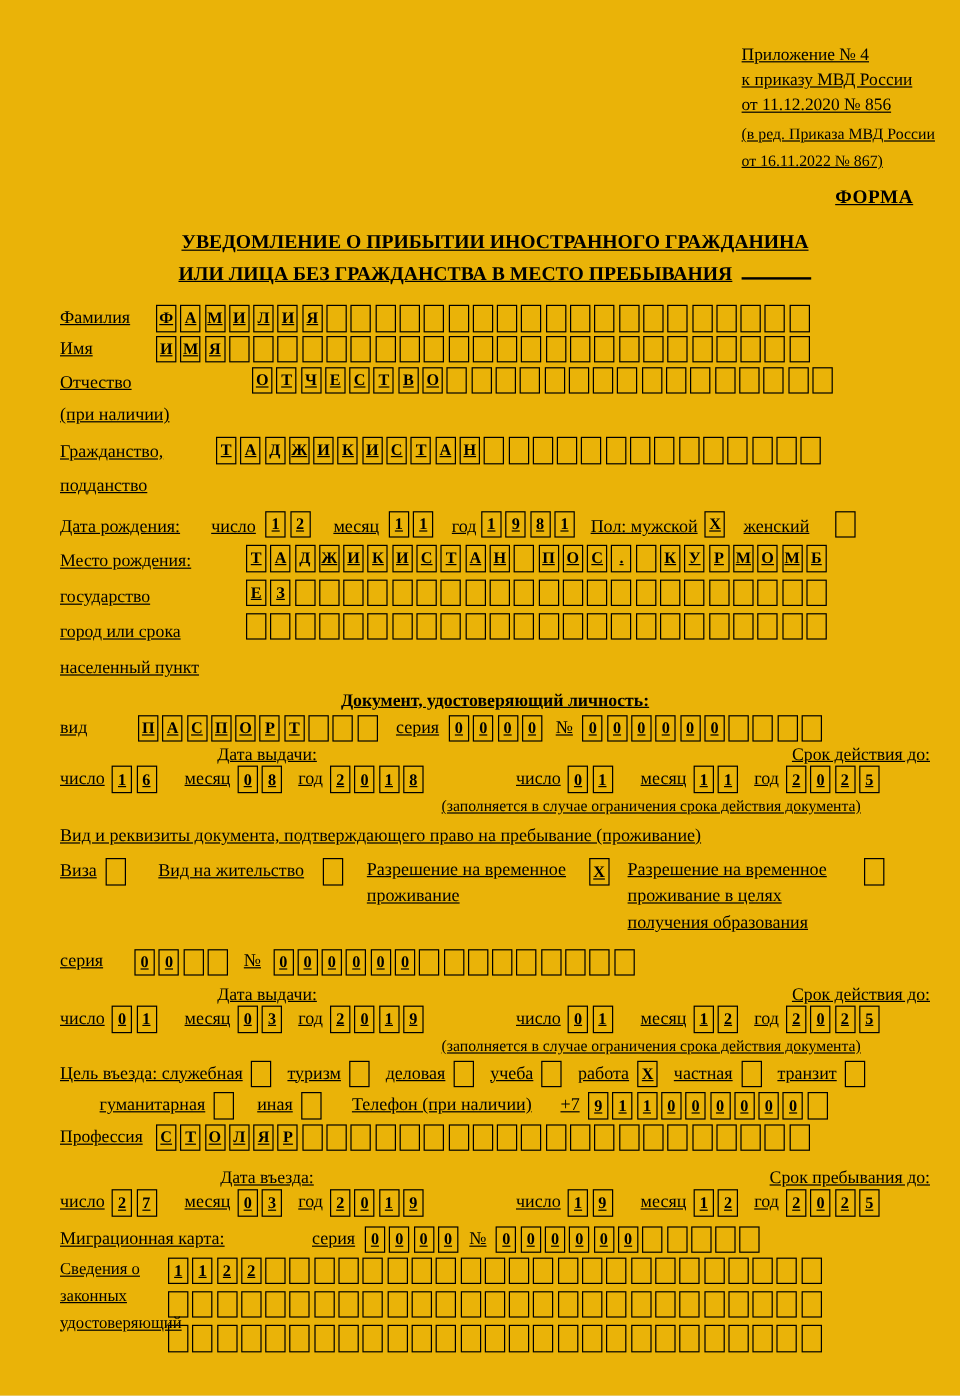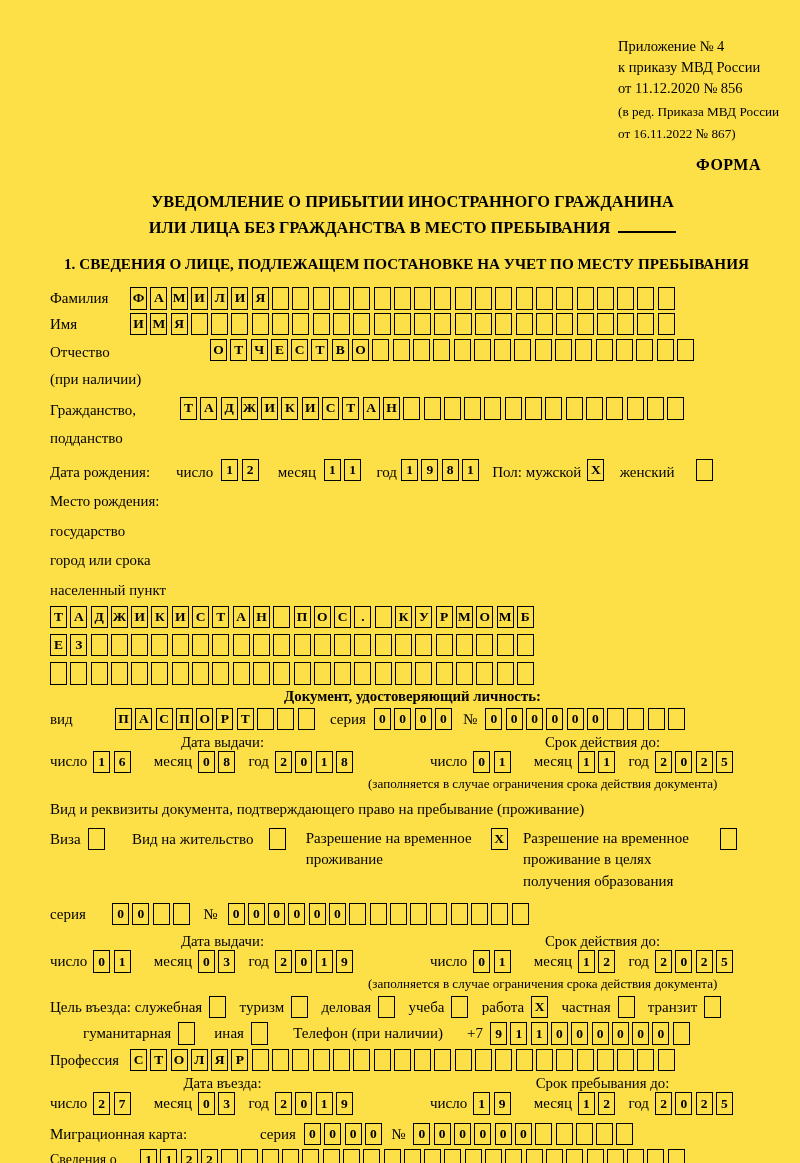--- a/index.html
+++ b/index.html
@@ -1,20 +1,20 @@
 <!DOCTYPE html>
 <html><head>
 <meta charset="utf-8">
 <style>
   * { margin:0; padding:0; box-sizing:border-box; }
   body { background:#e8e8e8; }
   .page {
-    width:800px; height:1163px; margin:0 auto; background:#fde047; color:#000;
+    width:800px; height:1163px; margin:0 auto; background:#eab308; color:#000;
     font-family:"Liberation Serif","DejaVu Serif",serif;
-    padding:36px 25px 0 50px; overflow:hidden; position:relative;
+    padding:36px 25px 0 50px; overflow:hidden; position:relative;text-decoration:underline;
   }
   .appendix { margin-left:568px; width:180px; font-size:14.5px; line-height:1.45; white-space:nowrap; }
   .appendix .sub { font-size:13.2px; margin-top:3px; }
   .forma { text-align:right; padding-right:14px; font-weight:bold; font-size:16px; margin-top:13px; letter-spacing:.5px; }
   .title { text-align:center; font-weight:bold; font-size:16.4px; line-height:1.55; margin-top:15px; }
   .title-underline { display:inline-block; width:58px; border-bottom:2px solid #000; margin-left:8px; }
   .section-title { font-weight:bold; font-size:15.2px; margin-top:15px; text-indent:14px; }
 
   .frow { display:flex; align-items:center; margin-bottom:3.2px; }
   .frow.top { align-items:flex-start; }
@@ -25,21 +25,21 @@
   .cells { display:flex; flex:0 0 auto; }
   .cell {
     flex:0 0 auto; width:17px; height:22.5px; border:1.7px solid #000; margin-right:3.3px;
     display:flex; align-items:center; justify-content:center;
     font-size:13.5px; font-weight:600;
   }
   .crow { margin-bottom:5.8px; }
 
   .dates-head { display:flex; font-size:14.8px; margin-top:2px; }
   .dh-left { width:345px; text-align:center; }
-  .dh-right { width:345px; text-align:center; margin-left:35px; }
+  .dh-right { width:345px; text-align:right; margin-left:35px; }
   .dgroup { display:flex; align-items:center; width:345px; flex:0 0 auto; }
   .dgroup.right { margin-left:35px; }
   .dlab { font-size:15px; margin-right:6px; flex:0 0 auto; }
   .dgroup .cells { margin-right:10px; }
   .note-right { font-size:13.1px; margin-left:318px; margin-top:1px; margin-bottom:4px; }
 
   .para { font-size:15px; line-height:1.75; margin-top:4px; }
 
   .visa-row { display:flex; align-items:flex-start; margin-top:5px; margin-bottom:5px; }
   .ctr { font-size:15px; line-height:1.45; }
@@ -68,21 +68,20 @@
     <div class="sub">от 16.11.2022 № 867)</div>
   </div>
 
   <div class="forma">ФОРМА</div>
 
   <div class="title">
     <div>УВЕДОМЛЕНИЕ О ПРИБЫТИИ ИНОСТРАННОГО ГРАЖДАНИНА</div>
     <div><span>ИЛИ ЛИЦА БЕЗ ГРАЖДАНСТВА В МЕСТО ПРЕБЫВАНИЯ</span><span class="title-underline"></span></div>
   </div>
 
-  <div class="section-title">1. СВЕДЕНИЯ О ЛИЦЕ, ПОДЛЕЖАЩЕМ ПОСТАНОВКЕ НА УЧЕТ ПО МЕСТУ ПРЕБЫВАНИЯ</div>
 
   <div class="frow" style="margin-top:14px;">
     <span class="lab w80">Фамилия</span>
     <span class="cells">
         <span class="cell">Ф</span>
         <span class="cell">А</span>
         <span class="cell">М</span>
         <span class="cell">И</span>
         <span class="cell">Л</span>
         <span class="cell">И</span>
@@ -230,21 +229,21 @@
     <span class="lab" style="margin-left:10px;margin-right:6px;">Пол: мужской</span>
     <span class="cells">
         <span class="cell">X</span>
       </span>
     <span class="lab" style="margin-left:12px;margin-right:22px;">женский</span>
     <span class="cells">
         <span class="cell"></span>
       </span>
   </div>
 
-  <div class="frow top" style="margin-top:6px;flex-direction:column;">
+  <div class="frow top" style="margin-top:6px;">
     <span class="lab2 w155" style="line-height:2.0;font-size:14.8px;">
       <span>Место рождения:</span><br>
       <span>государство</span><br>
       <span>город или срока</span><br>
       <span>населенный пункт</span>
     </span>
     <span>
       <span class="cells crow" style="display:flex;">
           <span class="cell">Т</span>
           <span class="cell">А</span>
@@ -588,21 +587,21 @@
         <span class="cell"></span>
         <span class="cell"></span>
         <span class="cell"></span>
         <span class="cell"></span>
         <span class="cell"></span>
         <span class="cell"></span>
         <span class="cell"></span>
       </span>
   </div>
 
-  <div class="dates-head" style="margin-top:4px;">
+  <div class="dates-head" style="margin-top:15px;">
     <span class="dh-left">Дата въезда:</span>
     <span class="dh-right">Срок пребывания до:</span>
   </div>
   <div class="frow">
     <span class="dgroup">
       <span class="dlab">число</span>
       <span class="cells">
           <span class="cell">2</span>
           <span class="cell">7</span>
         </span>

